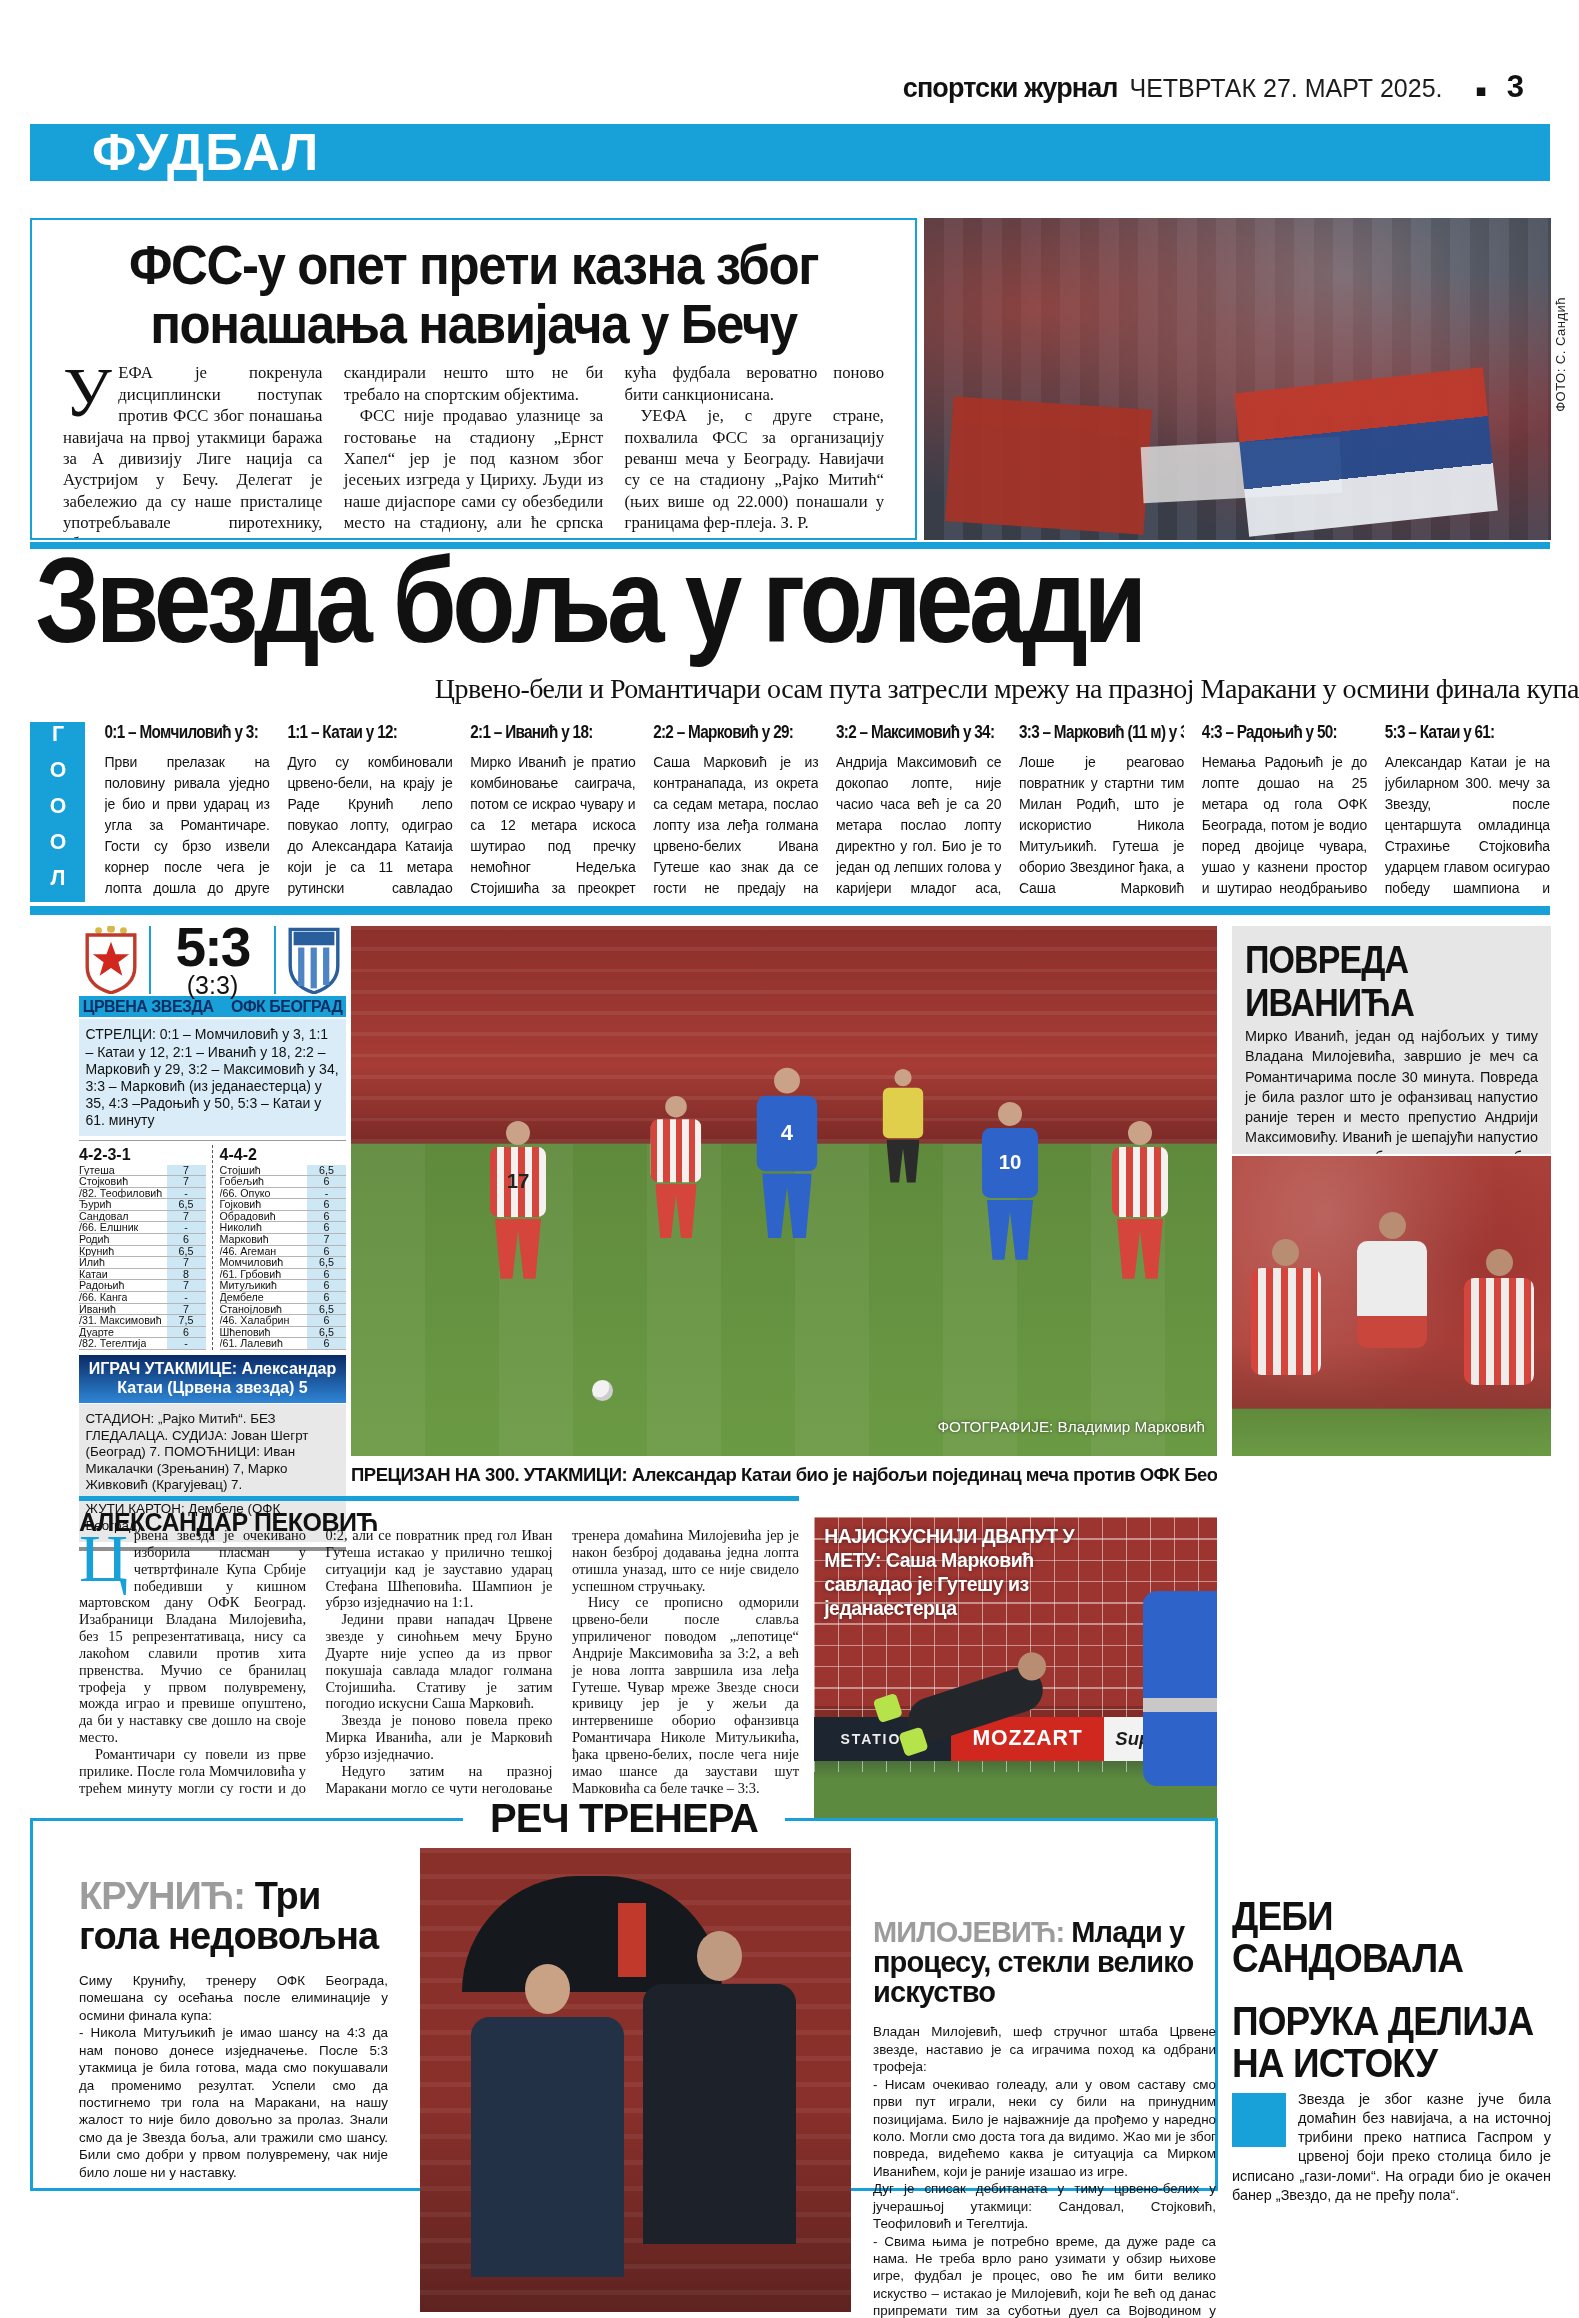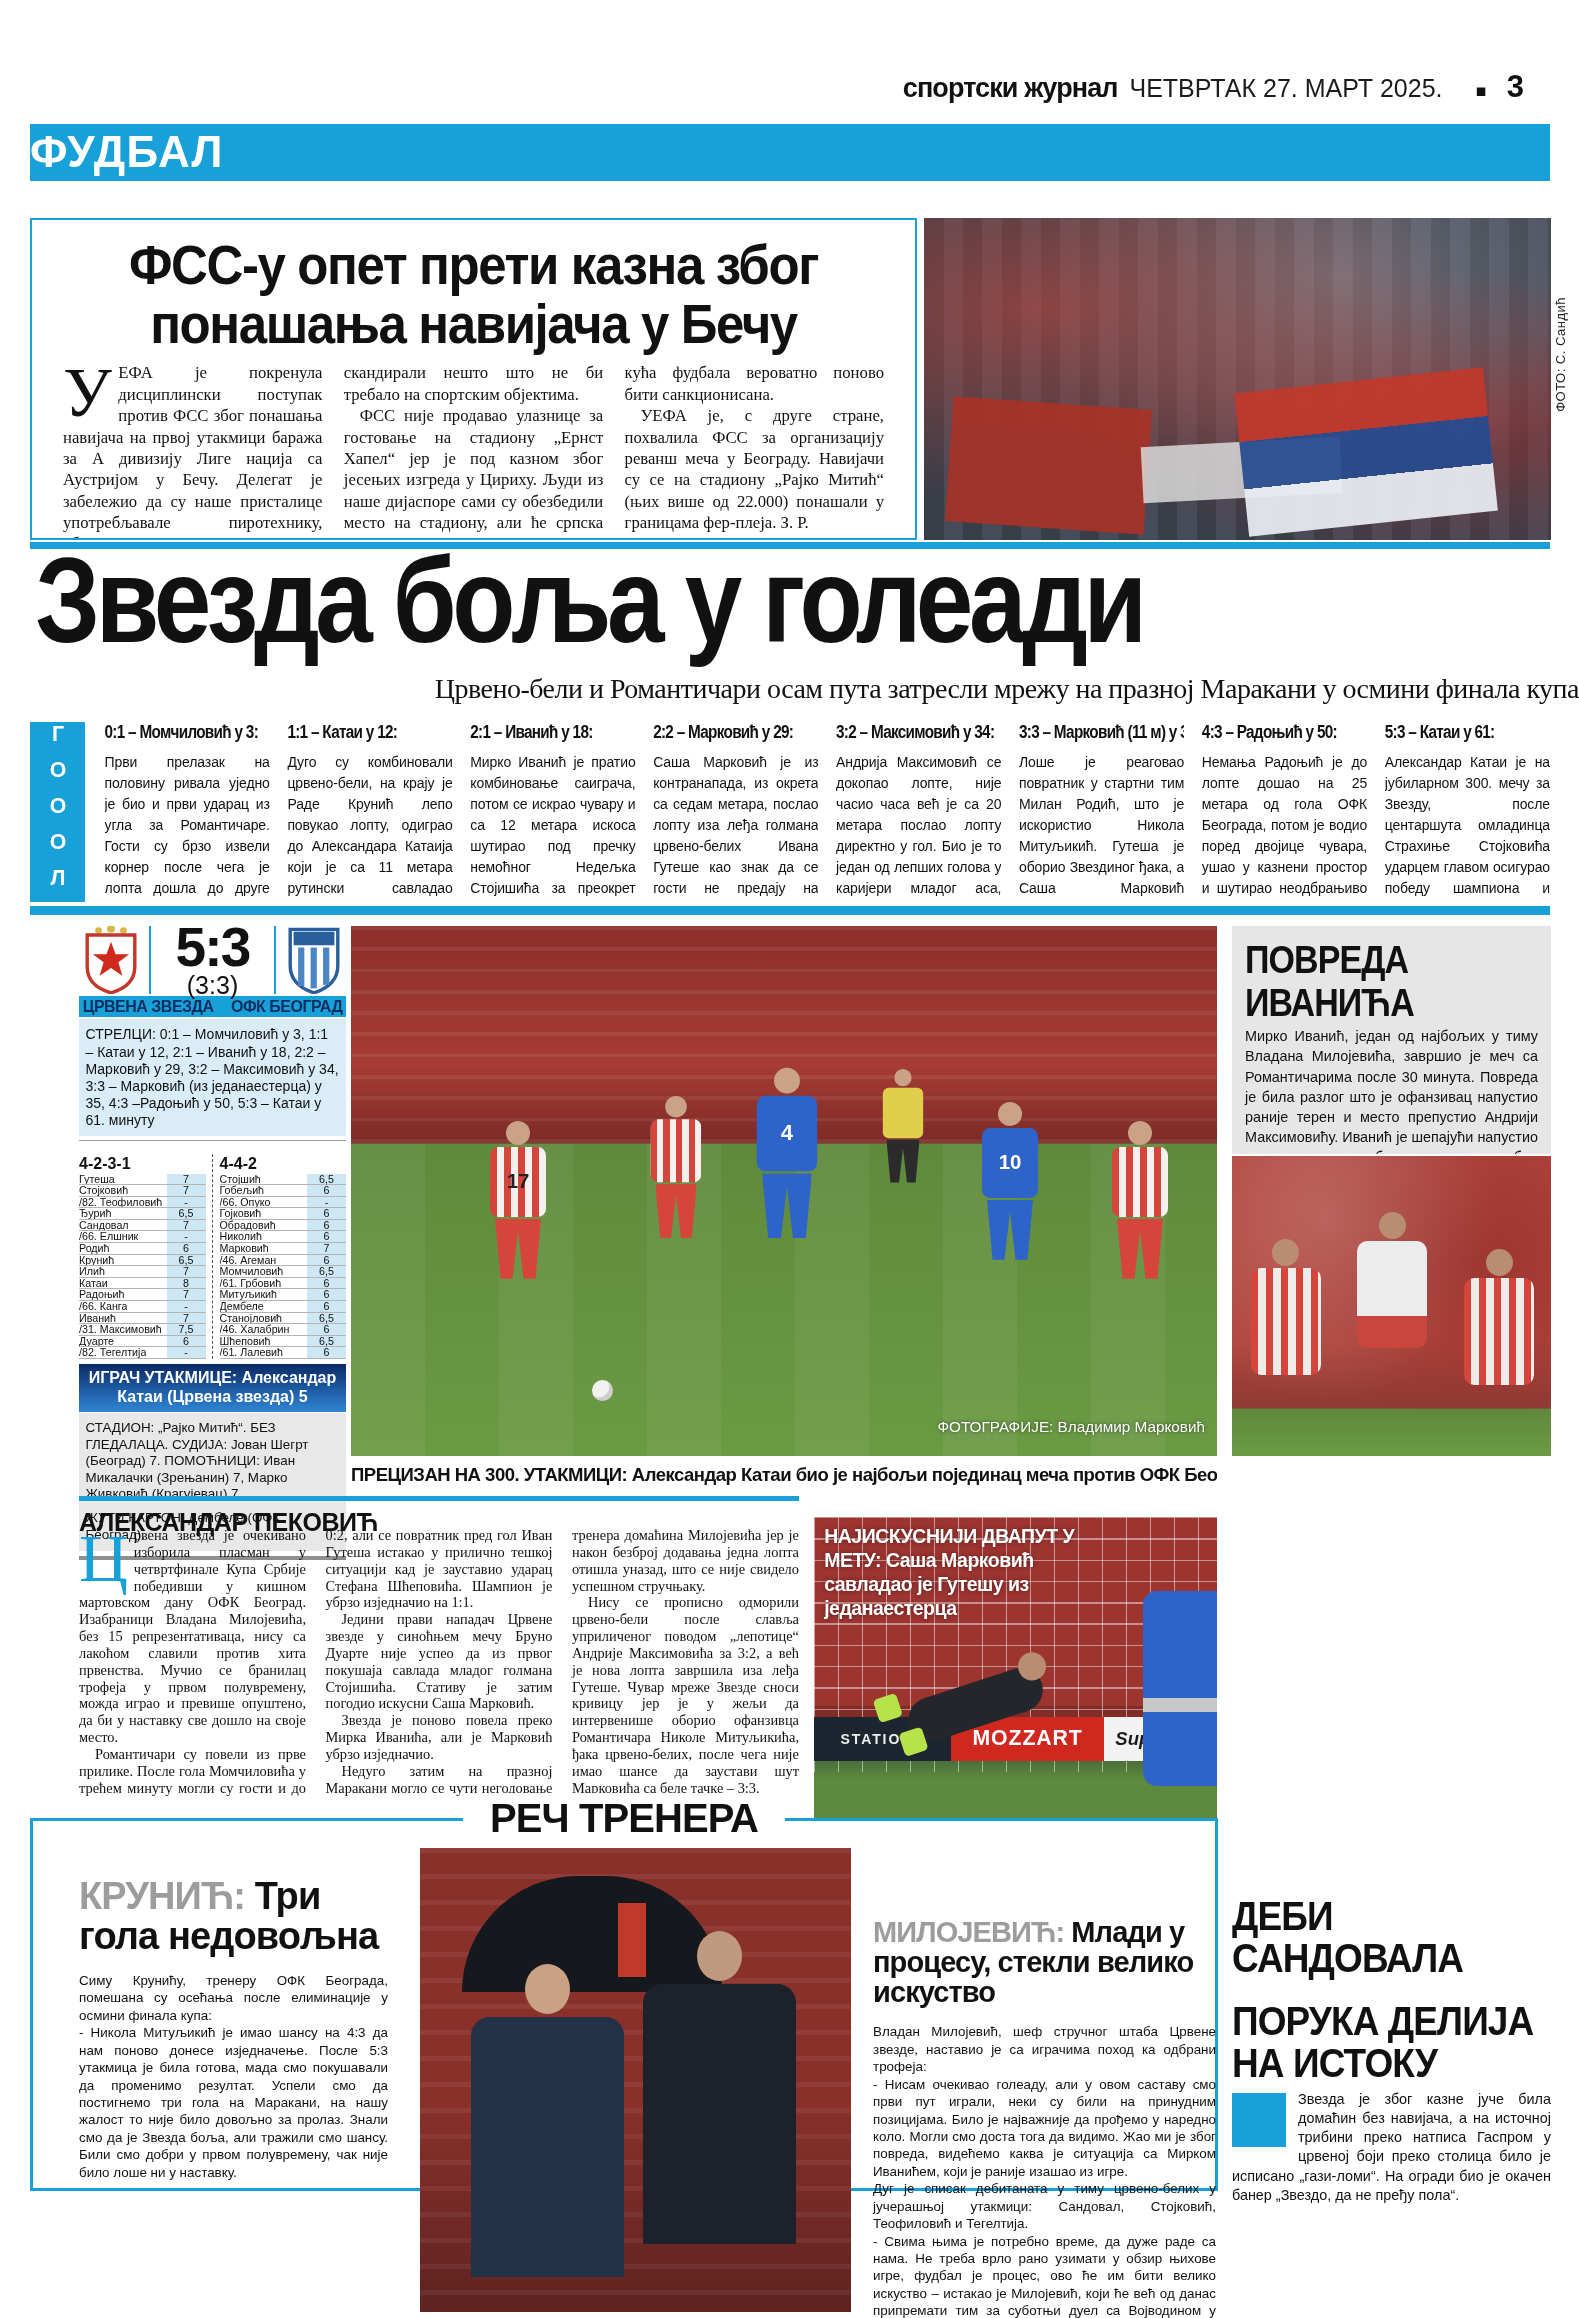--- a/index.html
+++ b/index.html
@@ -9,21 +9,21 @@
 
   
   .masthead{position:absolute;top:69px;right:55px;display:flex;align-items:baseline;gap:12px}
   .mh-brand{font-weight:bold;font-size:27px;letter-spacing:-0.9px}
   .mh-date{font-size:25px;color:#1c1c1c}
   .mh-sep{font-size:17.6px;margin-left:21.3px}
   .mh-page{font-weight:bold;font-size:31px;margin-left:8.3px}
 
   
   .section-bar{position:absolute;left:30px;top:124px;width:1520px;height:57px;background:#18a0d8;
-    color:#fff;font-weight:bold;font-size:44px;line-height:56px;letter-spacing:1.4px}
+    color:#fff;font-weight:bold;font-size:52px;line-height:56px;padding-left:62px;letter-spacing:1.4px}
 
   
   .top-box{position:absolute;left:30px;top:218px;width:887px;height:322px;border:2.8px solid #18a0d8;
     background:#fff;padding:16px 31px;overflow:hidden}
   .top-headline{font-weight:bold;font-size:51px;line-height:1.04;text-align:center;letter-spacing:-1.4px;
     transform:scaleY(1.1);transform-origin:top center}
   .top-cols{margin-top:20.4px;column-count:3;column-gap:21.3px;font-family:"Liberation Serif",serif;
     font-size:16.7px;line-height:1.28;text-align:justify}
   .top-cols p{margin:0}
   .top-cols p + p{text-indent:16px}
@@ -70,21 +70,21 @@
   .match-card{position:absolute;left:79px;top:926px;width:267px}
   .scoreboard{display:flex;align-items:center;height:68px}
   .crest{width:64px;height:68px;flex:0 0 auto}
   .score-mid{flex:1;text-align:center;border-left:2.3px solid #18a0d8;border-right:2.3px solid #18a0d8;
     margin:0 5.6px;height:68px;display:flex;flex-direction:column;justify-content:center}
   .score{font-size:55px;font-weight:bold;line-height:.92;letter-spacing:-1.9px}
   .half{font-size:25px;line-height:1}
   .teambar{height:21.3px;background:#18a0d8;display:flex;justify-content:space-between;align-items:center;
     padding:0 3.7px;font-weight:bold;font-size:16px;color:#0c2f63;letter-spacing:-0.5px;margin-top:1.9px}
   .scorers{background:#d9ecf7;padding:7.4px 6.5px;font-size:14px;line-height:1.22;margin-top:1.9px}
-  .lineups{display:flex;border-top:1.9px solid #9a9a9a;margin-top:3.7px;padding-top:13px}
+  .lineups{display:flex;border-top:1.9px solid #9a9a9a;margin-top:3.7px;padding-top:4px}
   .lineup{flex:1;min-width:0}
   .lineup.home{border-right:1.4px dashed #555;padding-right:6.5px}
   .lineup.away{padding-left:6.5px}
   .formation{font-weight:bold;font-size:16px;height:19.5px;line-height:19.5px}
   .prow{display:flex;justify-content:space-between;align-items:stretch;height:11.6px;
     border-bottom:0.9px solid #b5b5b5;font-size:10.7px}
   .prow .pname{line-height:10.7px;white-space:nowrap;overflow:hidden}
   .prow .prating{background:#cde7f5;min-width:39px;text-align:center;line-height:10.7px}
   .motm{margin-top:4.6px;background:linear-gradient(180deg,#0a2a66,#2f86d6);color:#fff;font-weight:bold;
     font-size:16px;text-align:center;padding:5.6px 3.7px;line-height:1.15}

